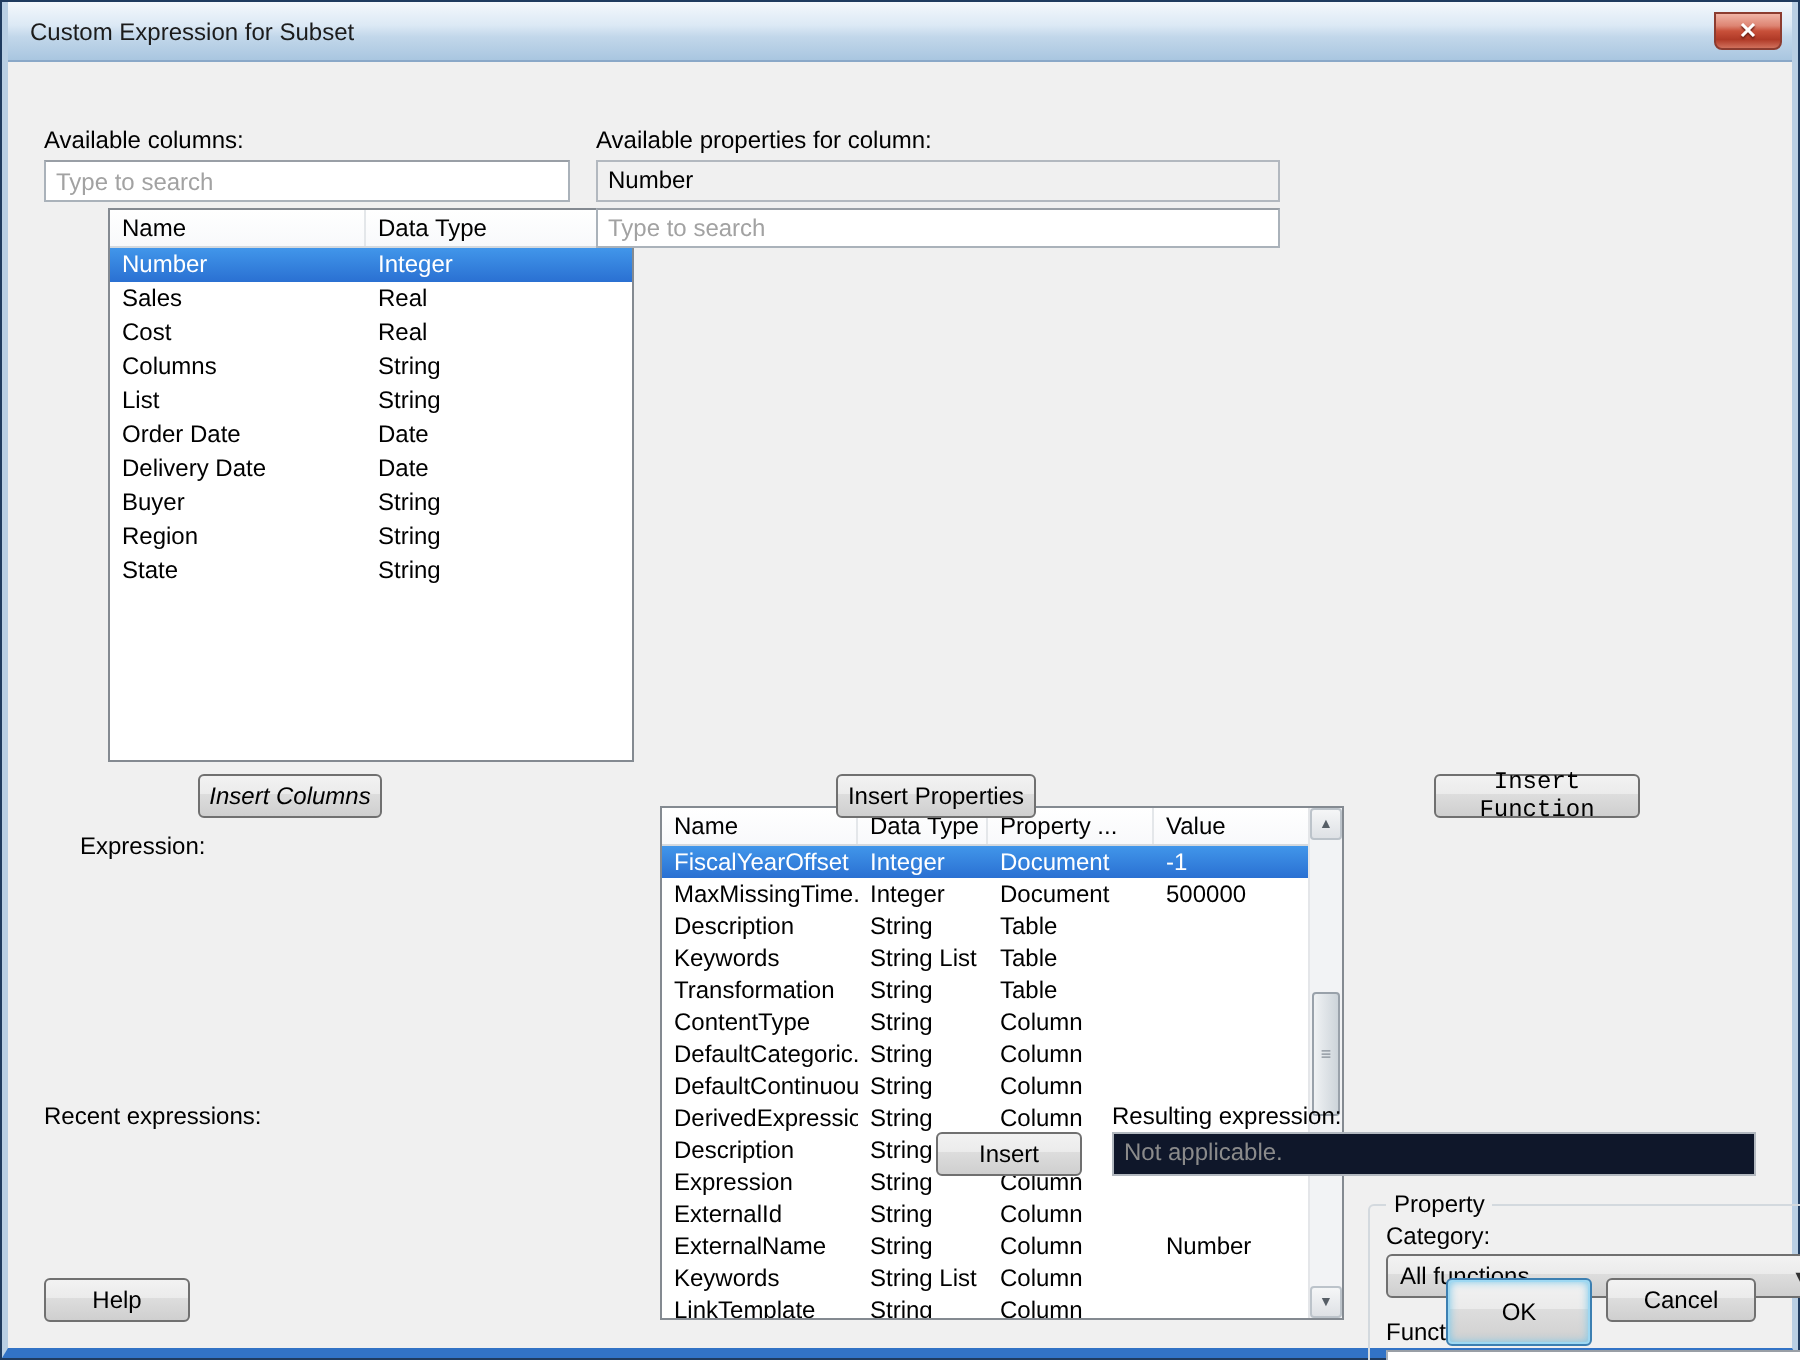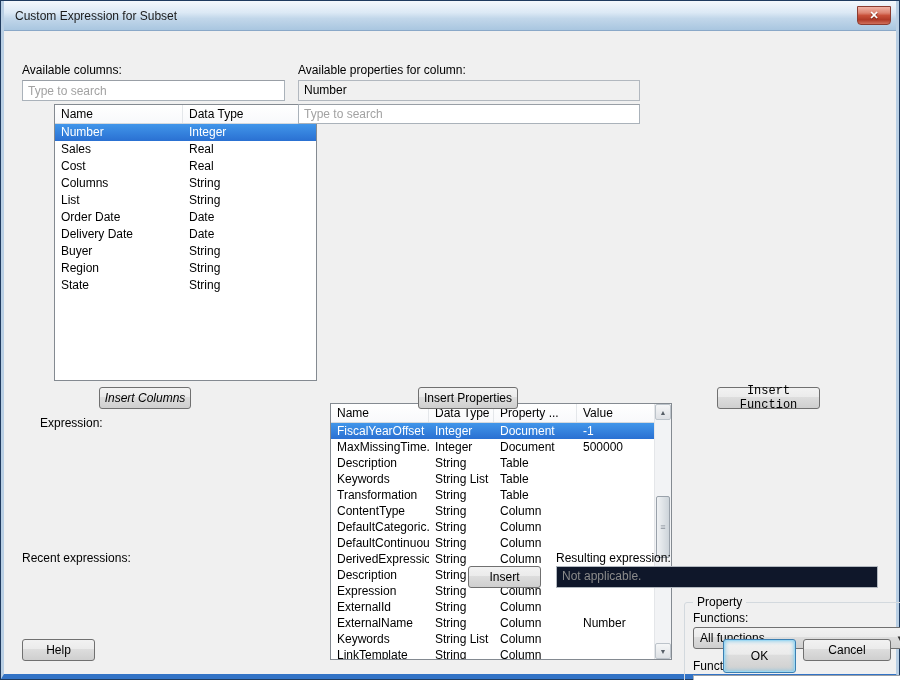--- a/index.html
+++ b/index.html
@@ -230,21 +230,21 @@
         <div class="vscroll">
           <div class="sbtn up">▲</div>
           <div class="sthumb" style="top:92px; height:62px;">≡</div>
           <div class="sbtn down">▼</div>
         </div>
       </div>
       <button class="btn abs" style="left:414px; top:355px; width:100px; height:22px;">Insert Properties</button>
 
       <div class="abs groupbox" style="left:648px; top:36px; width:236px; height:316px;">
         <div class="groupbox-label">Property</div>
-        <div class="abs lbl" style="left:8px; top:8px;">Functions:</div>
+        <div class="abs lbl" style="left:8px; top:8px;">Category:</div>
         <div class="abs combo" style="left:8px; top:24px; width:219px; height:22px;">
           <span>All functions</span>
           <span class="arrow">▼</span>
         </div>
         <div class="abs lbl" style="left:8px; top:56px;">Function:</div>
         <div class="abs" style="left:8px; top:72px; width:219px; height:21px;">
           <input class="textbox" type="text" placeholder="Type to search" style="">
         </div>
 
       </div>
@@ -253,17 +253,17 @@
       <div class="abs lbl" style="left:36px; top:384px;">Expression:</div>
 
       <div class="abs lbl" style="left:18px; top:519px;">Recent expressions:</div>
 
       <button class="btn abs" style="left:464px; top:534px; width:73px; height:22px;">Insert</button>
       <div class="abs lbl" style="left:552px; top:519px;">Resulting expression:</div>
       <div class="abs rox-ro" style="left:552px; top:534px; width:322px; height:22px; background:#0f172a; border:1px solid #b2b8bf; padding:2px 5px; color:#8b8b8b;">Not applicable.</div>
 
       <button class="btn abs" style="left:18px; top:607px; width:73px; height:22px;">Help</button>
       <button class="btn btn-default abs" style="left:719px; top:607px; width:73px; height:34px;">OK</button>
-      <button class="btn abs" style="left:799px; top:607px; width:88px; height:22px;">Cancel</button>
+      <button class="btn abs" style="left:799px; top:607px; width:75px; height:22px;">Cancel</button>
 
     </div>
   </div>
 </div>
 
 </body></html>

